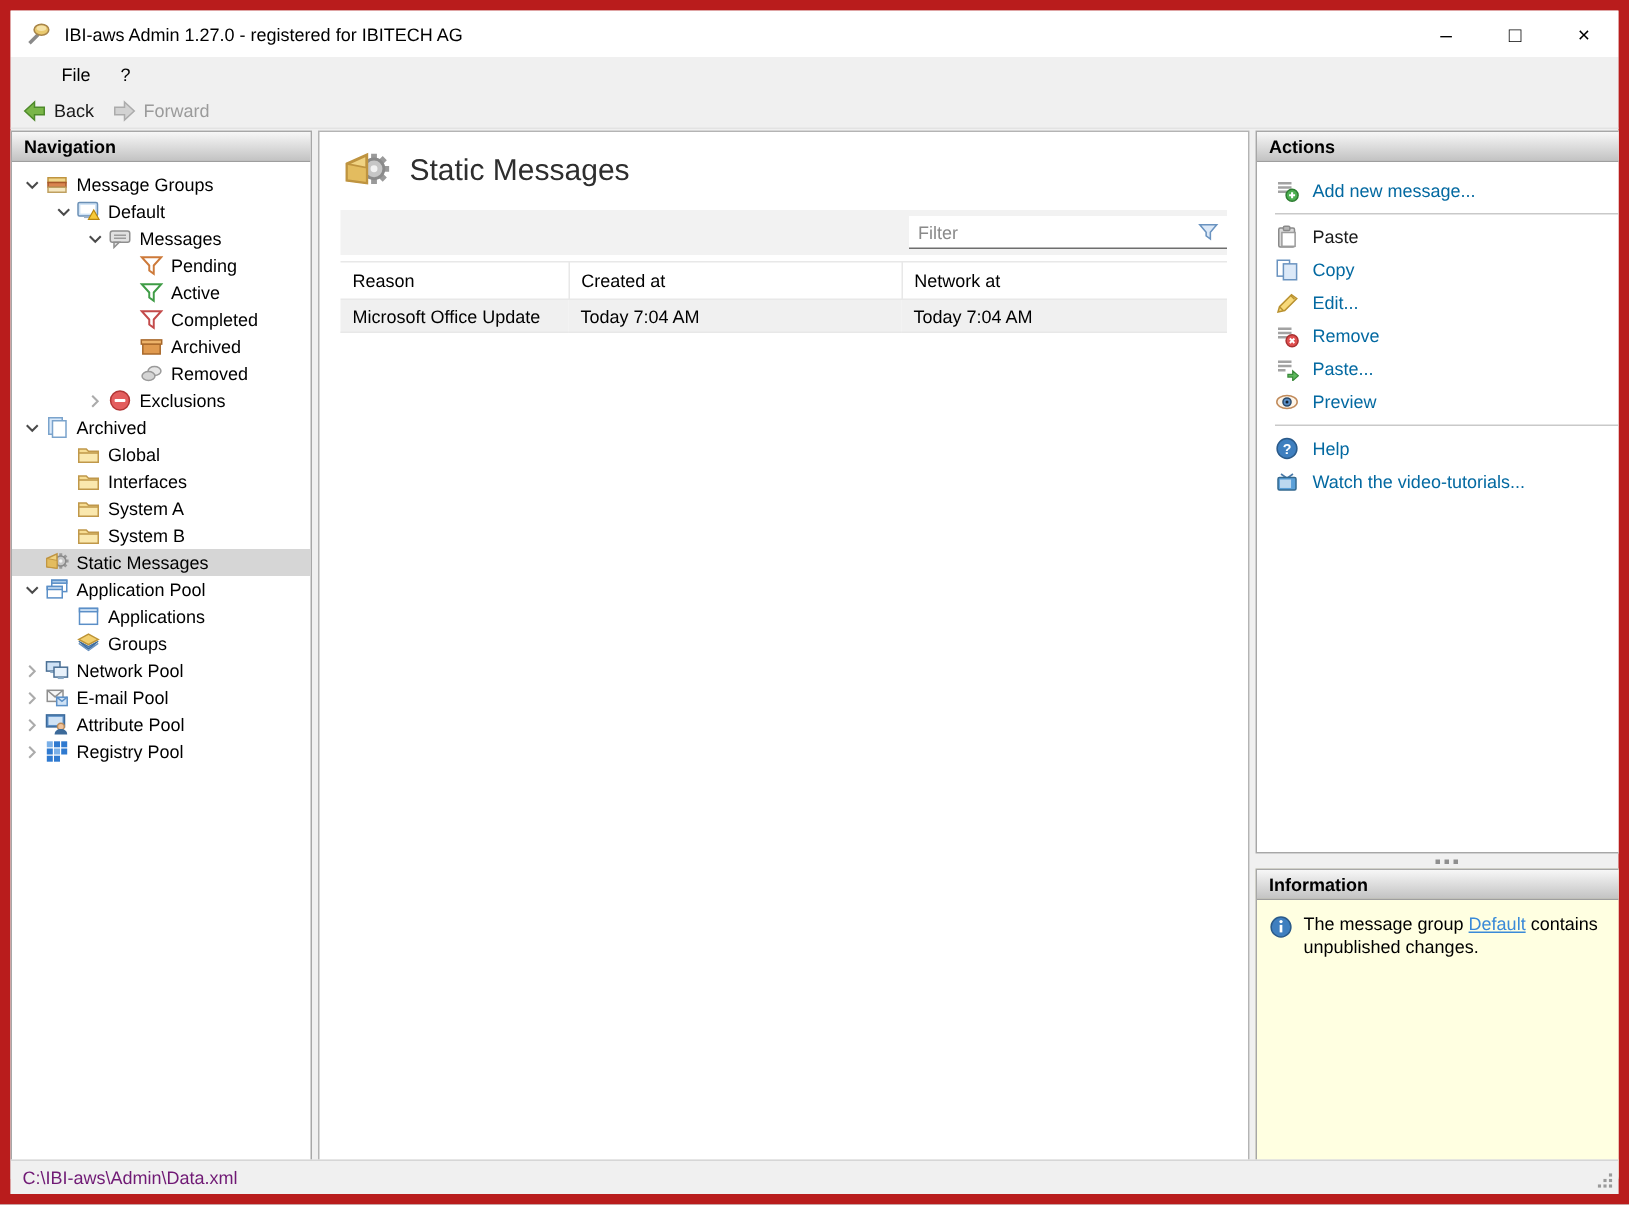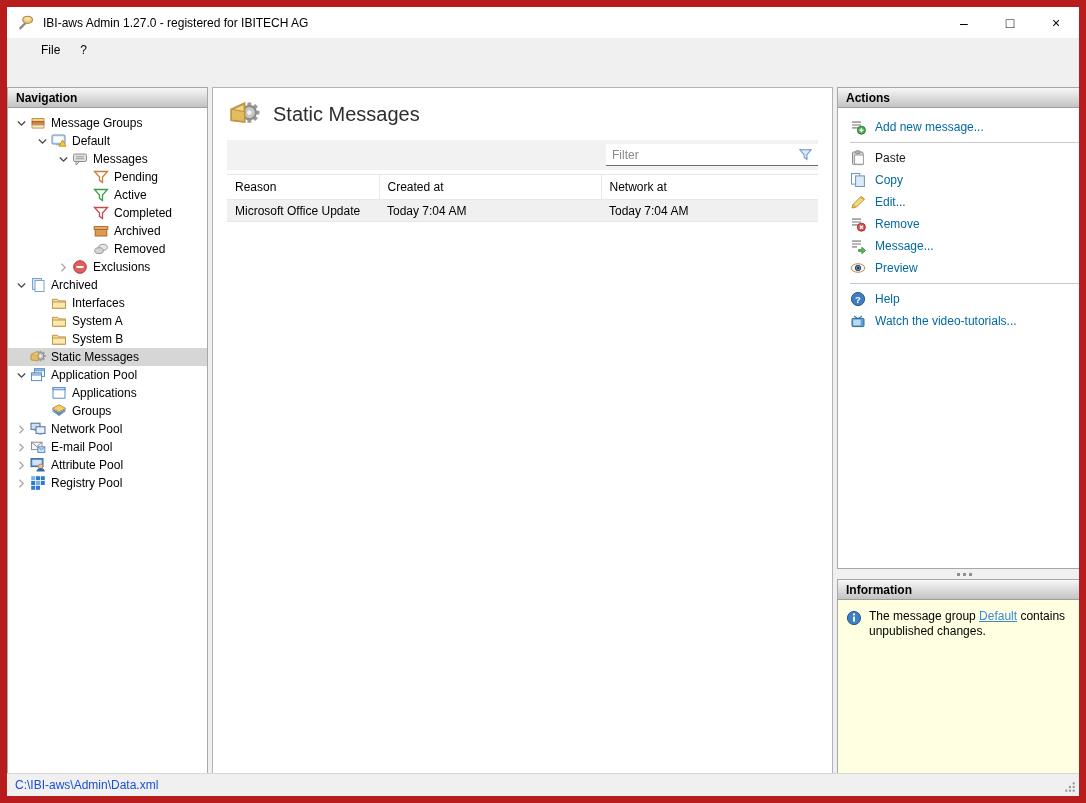--- a/index.html
+++ b/index.html
@@ -64,21 +64,21 @@
   .dots { width:3px; height:3px; background:#8f8f8f; box-shadow:6px 0 0 #8f8f8f, -6px 0 0 #8f8f8f; }
 
   
   #info-panel { left:830px; top:572px; width:255px; height:207px; background:#ffffe1; }
   .info-content { padding:9px 8px; display:flex; gap:7px; align-items:flex-start; }
   .info-content .ic { margin-top:1px; }
   .info-text { line-height:15px; }
   a.ilink { color:#3a8ad8; text-decoration:underline; cursor:pointer; }
 
   
-  #statusbar { position:absolute; left:0; bottom:0; right:0; height:23px; background:#f0f0f0; border-top:1px solid #d6d6d6; display:flex; align-items:center; padding-left:8px; color:#1d4ed8; }
+  #statusbar { position:absolute; left:0; bottom:0; right:0; height:23px; background:#f0f0f0; border-top:1px solid #d6d6d6; display:flex; align-items:center; padding-left:8px; color:#701a75; }
   #grip { position:absolute; right:2px; bottom:2px; width:14px; height:14px; cursor:nwse-resize; }
 </style>
 </head>
 <body>
 
 <svg width="0" height="0" style="position:absolute" aria-hidden="true">
   <defs>
     <symbol id="ic-chevron-down" viewBox="0 0 16 16">
         <path d="M3.5 5.5 8 10l4.5-4.5" fill="none" stroke="#4a4a4a" stroke-width="1.7"></path>
       </symbol>
@@ -267,20 +267,34 @@
       <div class="win-btn">□</div>
       <div class="win-btn">×</div>
     </div>
   </div>
 
   <div class="menubar">
       <div class="menu-item">File</div>
       <div class="menu-item">?</div>
     </div>
 
+  <div class="toolbar">
+    <div class="tool-btn">
+      <svg class="ic">
+          <use href="#ic-back"></use>
+        </svg>
+      <span>Back</span>
+    </div>
+    <div class="tool-btn disabled">
+      <svg class="ic">
+          <use href="#ic-forward"></use>
+        </svg>
+      <span>Forward</span>
+    </div>
+  </div>
 
   <div class="panel" id="nav-panel">
     <div class="panel-header">Navigation</div>
     <div class="tree">
         <div class="tree-row" style="padding-left: 4px;">
           <span class="chev">
             <svg class="ic">
               <use href="#ic-chevron-down"></use>
             </svg>
           </span>
@@ -360,20 +374,27 @@
         <div class="tree-row" style="padding-left: 4px;">
           <span class="chev">
             <svg class="ic">
               <use href="#ic-chevron-down"></use>
             </svg>
           </span>
           <svg class="ic">
             <use href="#ic-templates"></use>
           </svg>
           <span class="lbl">Archived</span>
+        </div>
+        <div class="tree-row" style="padding-left: 25px;">
+          <span class="chev"></span>
+          <svg class="ic">
+            <use href="#ic-folder"></use>
+          </svg>
+          <span class="lbl">Global</span>
         </div>
         <div class="tree-row" style="padding-left: 25px;">
           <span class="chev"></span>
           <svg class="ic">
             <use href="#ic-folder"></use>
           </svg>
           <span class="lbl">Interfaces</span>
         </div>
         <div class="tree-row" style="padding-left: 25px;">
           <span class="chev"></span>
@@ -532,21 +553,21 @@
         <div class="action-row">
           <svg class="ic">
             <use href="#ic-remove-message"></use>
           </svg>
           <span>Remove</span>
         </div>
         <div class="action-row">
           <svg class="ic">
             <use href="#ic-export"></use>
           </svg>
-          <span>Message...</span>
+          <span>Paste...</span>
         </div>
         <div class="action-row">
           <svg class="ic">
             <use href="#ic-preview"></use>
           </svg>
           <span>Preview</span>
         </div>
         <div class="action-sep"></div>
         <div class="action-row">
           <svg class="ic">

